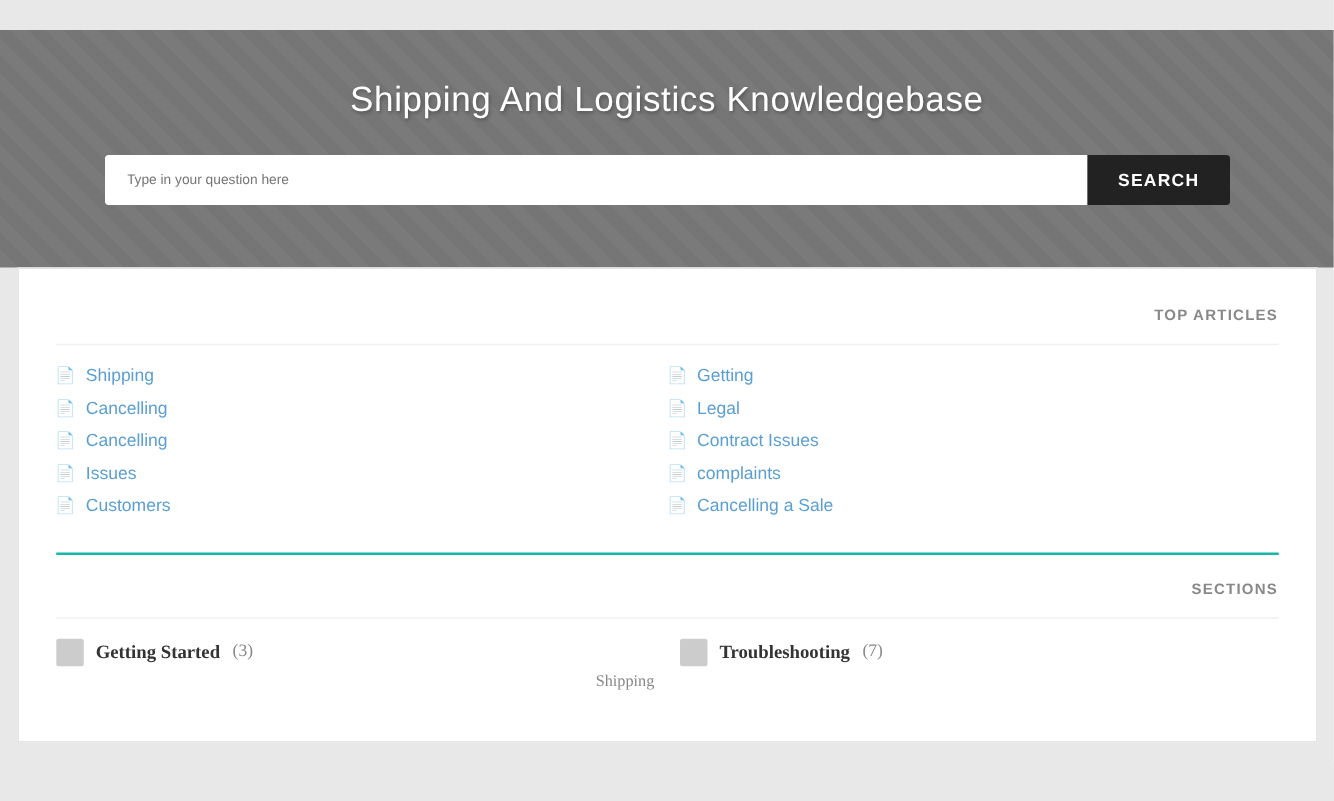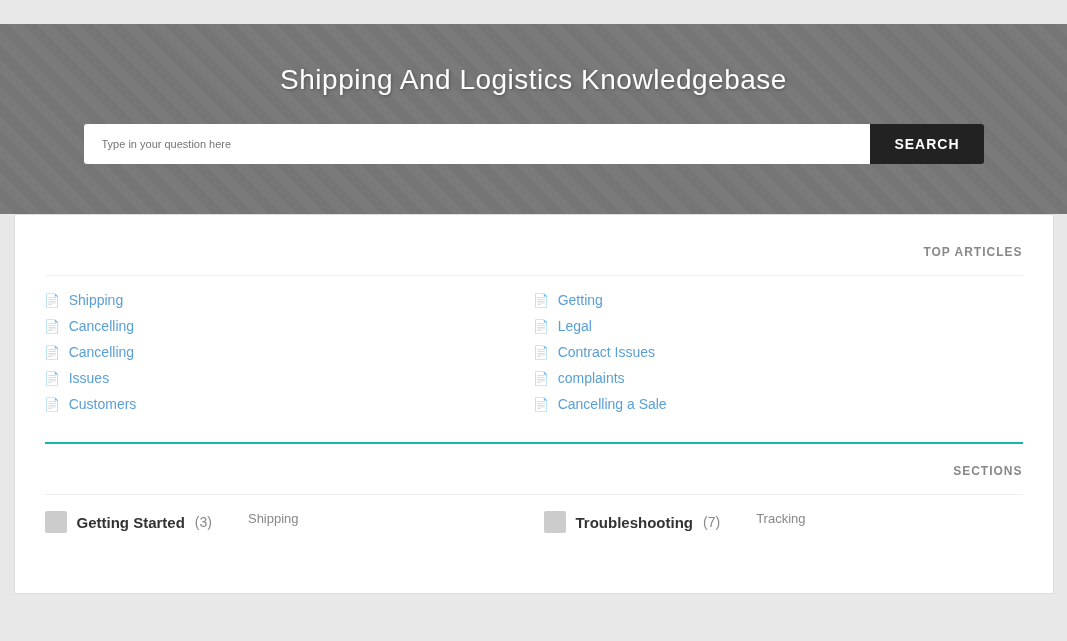--- a/index.html
+++ b/index.html
@@ -114,22 +114,23 @@
     .sections-grid {
       display: grid;
       grid-template-columns: 1fr 1fr;
       gap: 20px;
       margin-top: 16px;
       border-top: 1px solid #eee;
       padding-top: 16px;
     }
     .section-card {
       display: flex;
-      flex-direction: row;
+      flex-direction: column;
       gap: 4px;
+      font-family: Liberation Serif, serif;
     }
     .section-card-title {
       display: flex;
       align-items: center;
       gap: 10px;
       font-size: 15px;
       font-weight: bold;
       color: #333;
       cursor: pointer;
     }
@@ -226,18 +227,17 @@
         <span class="section-card-count">(3)</span>
       </div>
       <div class="section-card-subtitle">Shipping</div>
     </div>
         <div class="section-card">
       <div class="section-card-title">
         <span class="section-folder-icon"></span>
         <span>Troubleshooting</span>
         <span class="section-card-count">(7)</span>
       </div>
-      <div class="section-card-subtitle">Tracking</div>
     </div>
       </div>
   </div>
 
 </div>
 
 </body></html>

